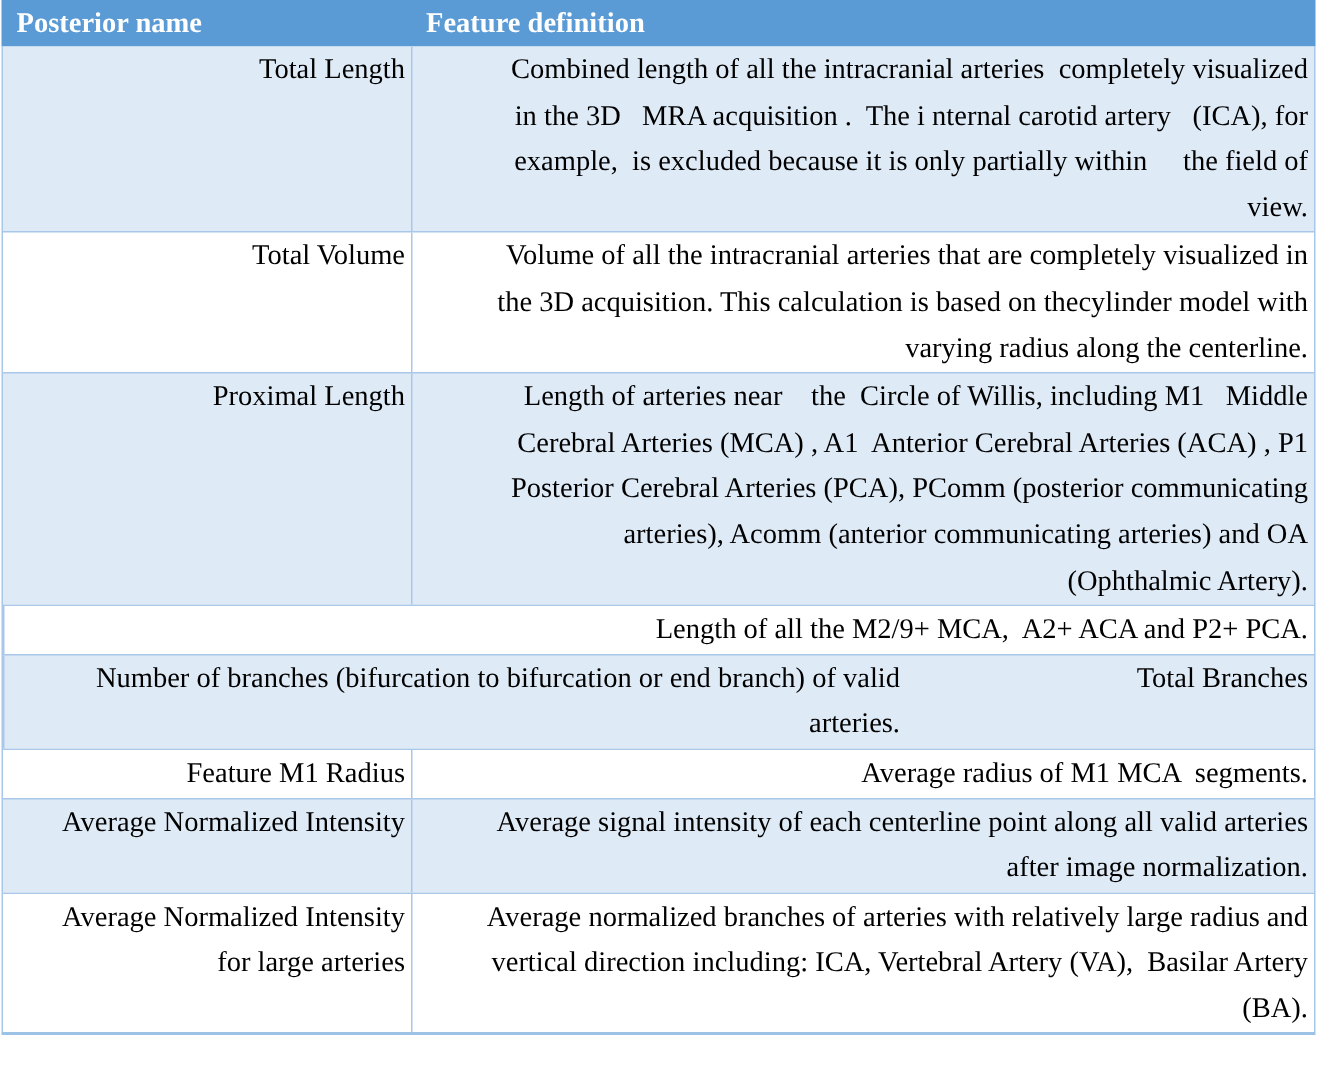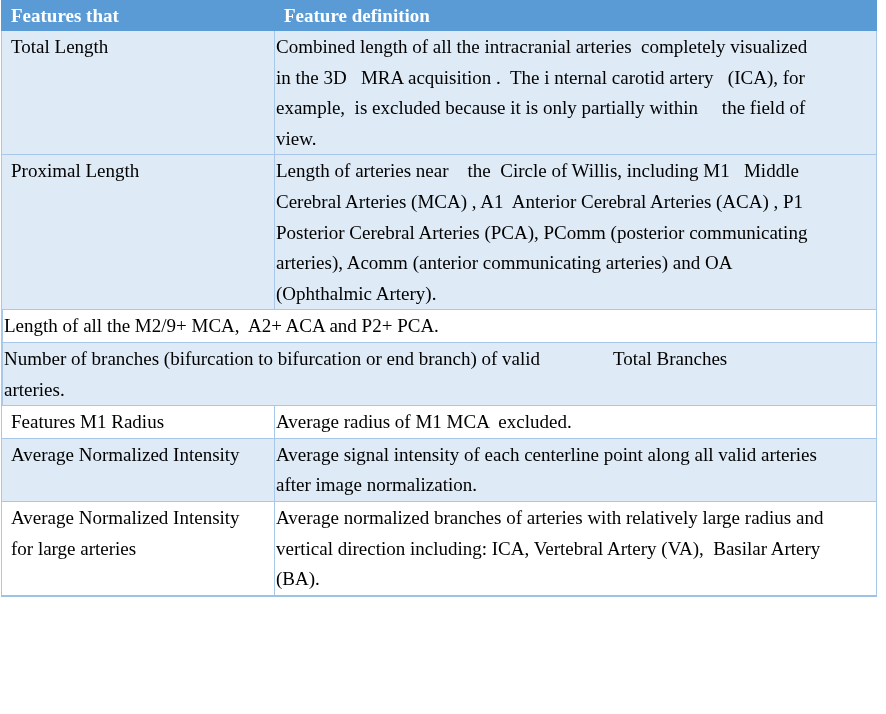--- a/index.html
+++ b/index.html
@@ -63,64 +63,72 @@
     font-size: 19px;
     line-height: 30.6px;
     padding-top: 1px;
     white-space: pre;
     overflow: hidden;
   }
   .td-name {
     width: 272px;
     padding-left: 9px;
     padding-right: 4px;
+    text-align: right;
   }
   .td-def {
     flex: 1;
     border-left: 1px solid var(--border, #a9c7e8);
-    padding-left: 1px;
+    padding-left: 18px;
     padding-right: 4px;
+    text-align: right;
   }
 </style>
 </head>
 <body>
 
 <div class="page">
   <div class="feature-table">
     <div class="thead">
-      <div class="th-name">Features that</div>
+      <div class="th-name">Posterior name</div>
       <div class="th-def">Feature definition</div>
     </div>
     <div class="tbody">
         <div class="tr banded">
           <div class="td td-name">Total Length</div>
           <div class="td td-def">Combined length of all the intracranial arteries  completely visualized
 in the 3D   MRA acquisition .  The i nternal carotid artery   (ICA), for
 example,  is excluded because it is only partially within     the field of
 view.</div>
+        </div>
+        <div class="tr">
+          <div class="td td-name">Total Volume</div>
+          <div class="td td-def">Volume of all the intracranial arteries that are completely visualized in
+the 3D acquisition. This calculation is based on thecylinder model with
+varying radius along the centerline.</div>
         </div>
         <div class="tr banded">
           <div class="td td-name">Proximal Length</div>
           <div class="td td-def">Length of arteries near    the  Circle of Willis, including M1   Middle
 Cerebral Arteries (MCA) , A1  Anterior Cerebral Arteries (ACA) , P1
 Posterior Cerebral Arteries (PCA), PComm (posterior communicating
 arteries), Acomm (anterior communicating arteries) and OA
 (Ophthalmic Artery).</div>
         </div>
         <div class="tr">
           <div class="td td-def">Length of all the M2/9+ MCA,  A2+ ACA and P2+ PCA.</div>
         </div>
         <div class="tr banded">
           <div class="td td-def">Number of branches (bifurcation to bifurcation or end branch) of valid
 arteries.</div>
           <div class="td td-name">Total Branches</div>
         </div>
         <div class="tr">
-          <div class="td td-name">Features M1 Radius</div>
-          <div class="td td-def">Average radius of M1 MCA  excluded.</div>
+          <div class="td td-name">Feature M1 Radius</div>
+          <div class="td td-def">Average radius of M1 MCA  segments.</div>
         </div>
         <div class="tr banded">
           <div class="td td-name">Average Normalized Intensity</div>
           <div class="td td-def">Average signal intensity of each centerline point along all valid arteries
 after image normalization.</div>
         </div>
         <div class="tr">
           <div class="td td-name">Average Normalized Intensity
 for large arteries</div>
           <div class="td td-def">Average normalized branches of arteries with relatively large radius and

